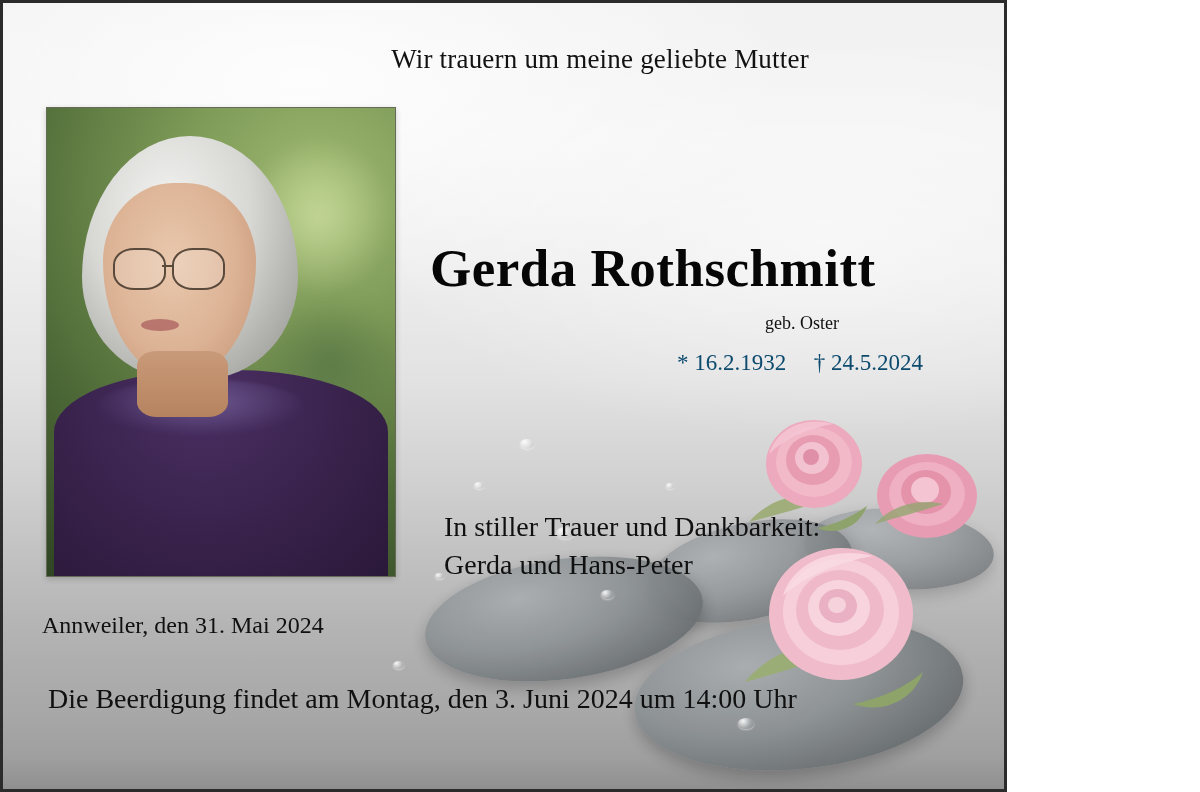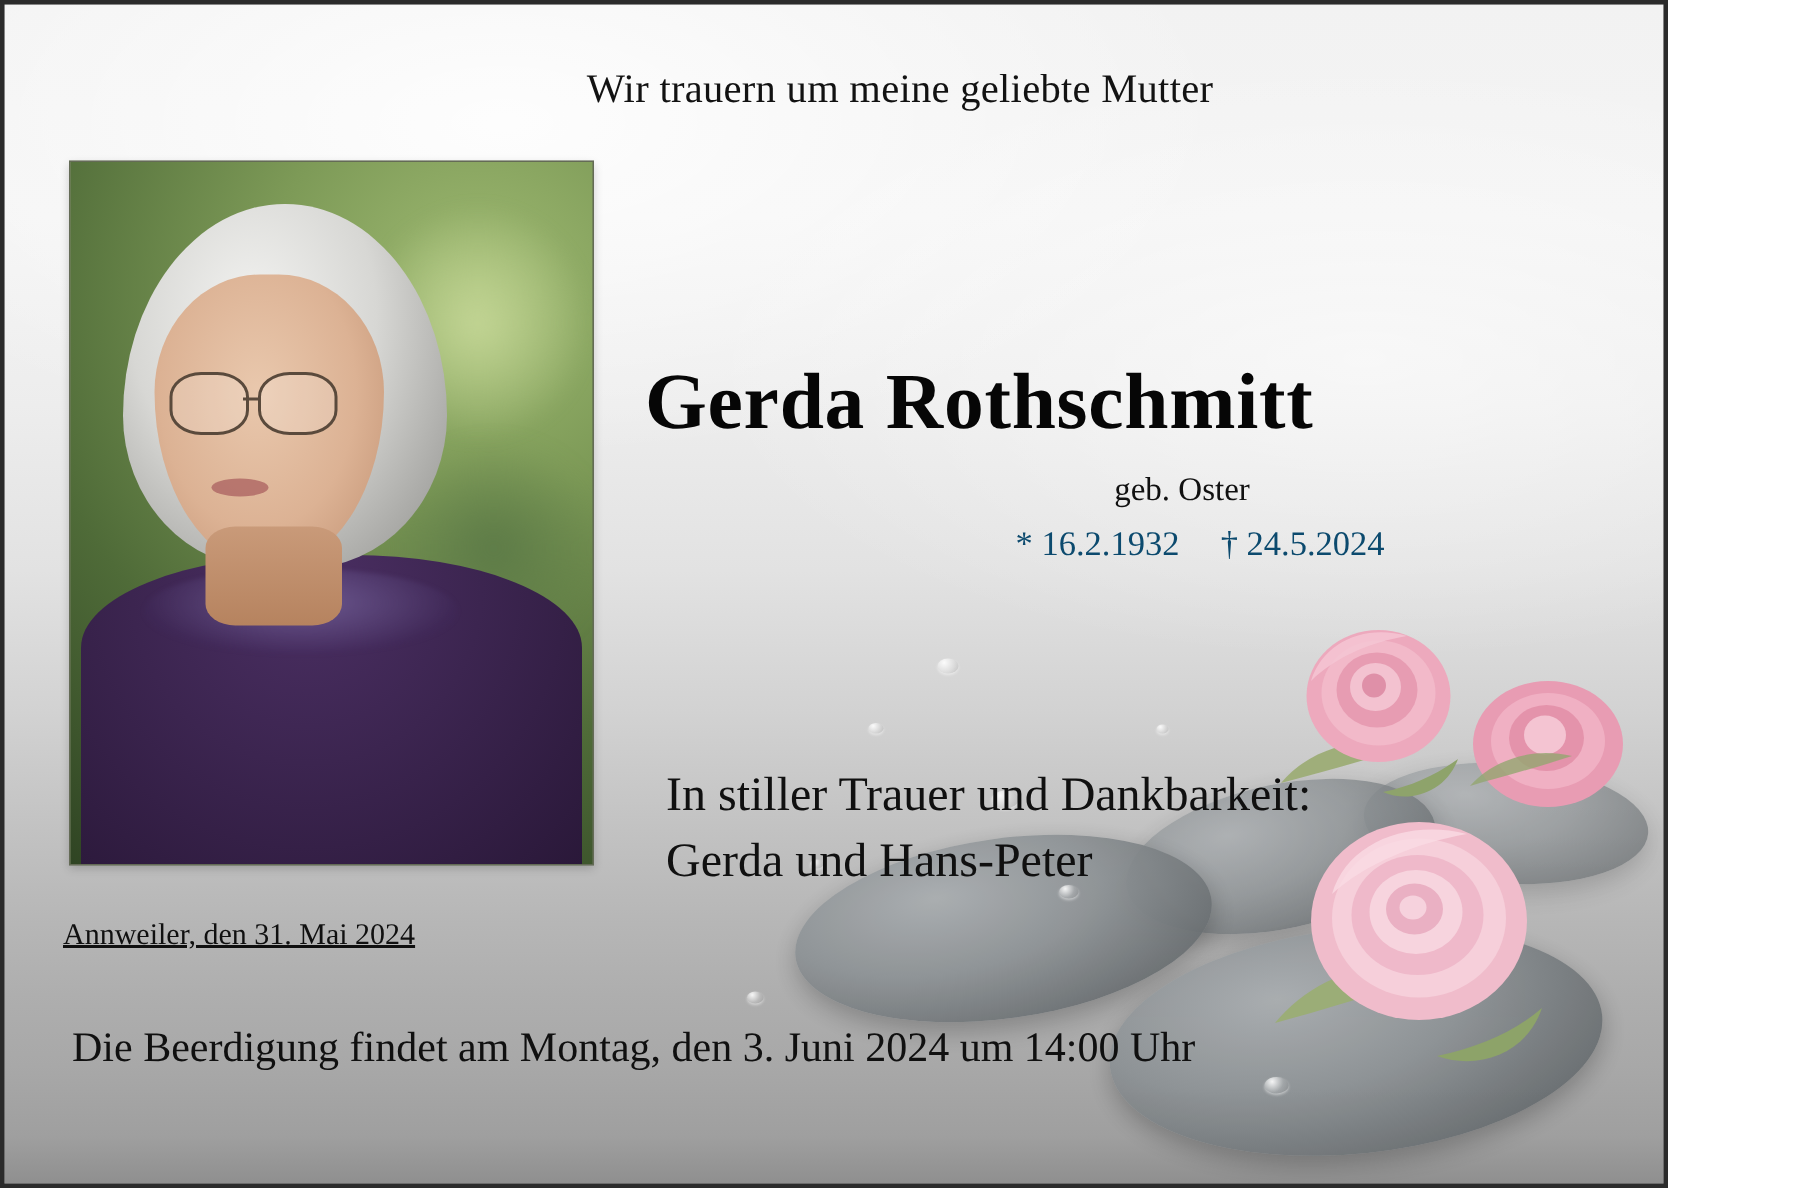--- a/index.html
+++ b/index.html
@@ -5,21 +5,21 @@
   html, body {
     margin: 0;
     padding: 0;
     background: #ffffff;
   }
   body {
     font-family: "Liberation Serif", serif;
   }
   .page {
     position: relative;
-    width: 1112px;
+    width: 1007px;
     height: 792px;
     overflow: hidden;
     background: #c9c9c9;
   }
   
   .frame {
     position: absolute;
     inset: 0;
     border: 3px solid #2b2b2b;
     box-sizing: border-box;
@@ -214,52 +214,51 @@
     top: 238px;
     width: 740px;
     text-align: left;
     font-size: 53px;
     font-weight: bold;
     color: #060606;
     letter-spacing: 0.5px;
   }
   .maidenname {
     position: absolute;
-    left: 418px;
+    left: 432px;
     top: 313px;
     width: 740px;
     text-align: center;
-    font-size: 22px;
+    font-size: 18px;
     color: #111;
   }
   .dates {
     position: absolute;
     left: 430px;
     top: 350px;
     width: 740px;
     text-align: center;
     font-size: 23px;
     color: #0c4a6e;
   }
   .dates .sep { display: inline-block; width: 16px; }
   .mourners {
     position: absolute;
     left: 444px;
     top: 508px;
-    font-size: 32px;
+    font-size: 28px;
     color: #101010;
     line-height: 1.36;
   }
   .place-date {
     position: absolute;
     left: 42px;
     top: 612px;
-    font-size: 20px;
+    font-size: 24px;
     color: #101010;
-    text-decoration: underline;
   }
   .funeral {
     position: absolute;
     left: 48px;
     top: 679px;
     font-size: 28px;
     color: #101010;
     line-height: 1.42;
     max-width: 1110px;
   }

